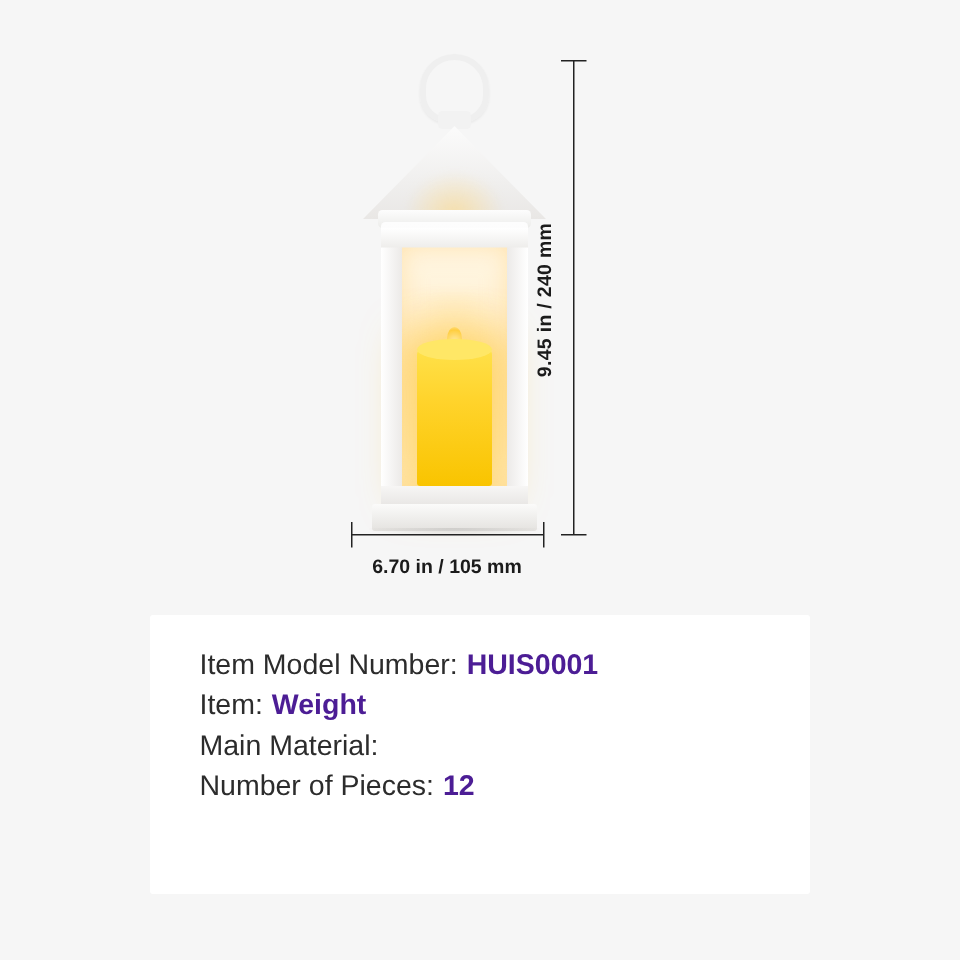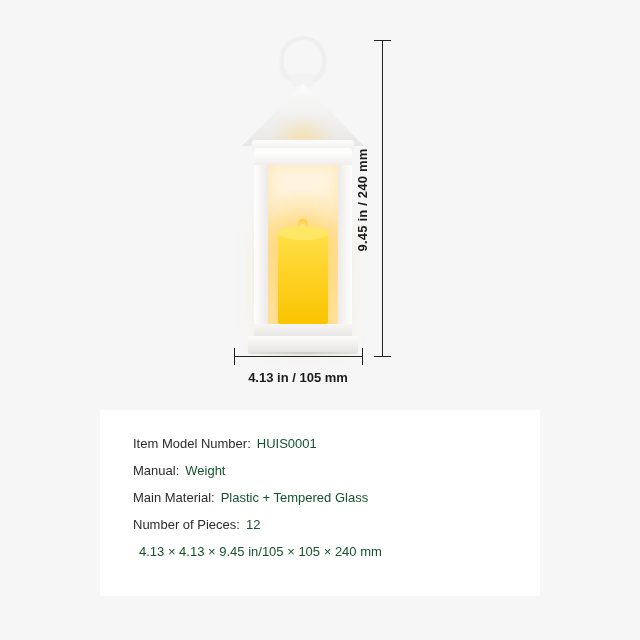--- a/index.html
+++ b/index.html
@@ -287,30 +287,30 @@
   .spec-list {
     position: absolute;
     left: 33px;
     top: 26px;
     right: 16px;
   }
   .spec-row {
     display: flex;
     align-items: center;
     margin-bottom: 11px;
-    font-size: 13px;
+    font-size: 19px;
     line-height: 16px;
   }
   .spec-label {
     color: #2c2c2c;
     white-space: nowrap;
   }
   .spec-value {
-    color: #14532d;
-    font-weight: normal;
+    color: #4c1d95;
+    font-weight: bold;
     margin-left: 6px;
     white-space: nowrap;
   }
 </style>
 </head>
 <body>
 
 <div class="page">
 
   <div class="product-area">
@@ -336,48 +336,46 @@
     </div>
 
     <div class="dim-v-line"></div>
     <div class="dim-v-cap-top"></div>
     <div class="dim-v-cap-bottom"></div>
     <div class="dim-v-label">9.45 in / 240 mm</div>
 
     <div class="dim-h-line"></div>
     <div class="dim-h-cap-left"></div>
     <div class="dim-h-cap-right"></div>
-    <div class="dim-h-label">4.13 in / 105 mm</div>
+    <div class="dim-h-label">6.70 in / 105 mm</div>
   </div>
 
   <div class="spec-card">
     <div class="spec-list">
 
       <div class="spec-row">
         <span class="spec-label">Item Model Number:</span>
         <span class="spec-value">HUIS0001</span>
       </div>
 
       <div class="spec-row">
-        <span class="spec-label">Manual:</span>
+        <span class="spec-label">Item:</span>
         <span class="spec-value">Weight</span>
       </div>
 
       <div class="spec-row">
         <span class="spec-label">Main Material:</span>
-        <span class="spec-value">Plastic + Tempered Glass</span>
       </div>
 
       <div class="spec-row">
         <span class="spec-label">Number of Pieces:</span>
         <span class="spec-value">12</span>
       </div>
 
 
       <div class="spec-row">
-        <span class="spec-value">4.13 × 4.13 × 9.45 in/105 × 105 × 240 mm</span>
       </div>
 
 
     </div>
   </div>
 
 </div>
 
 </body></html>

